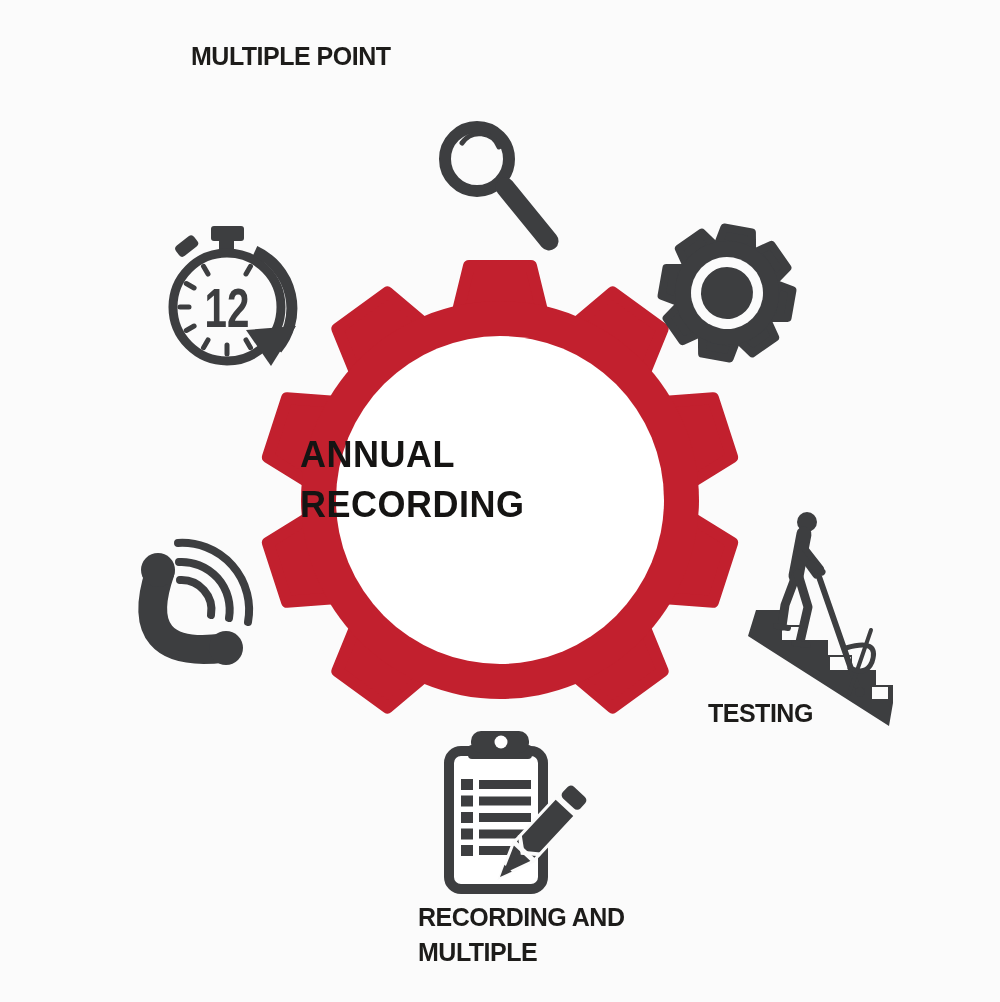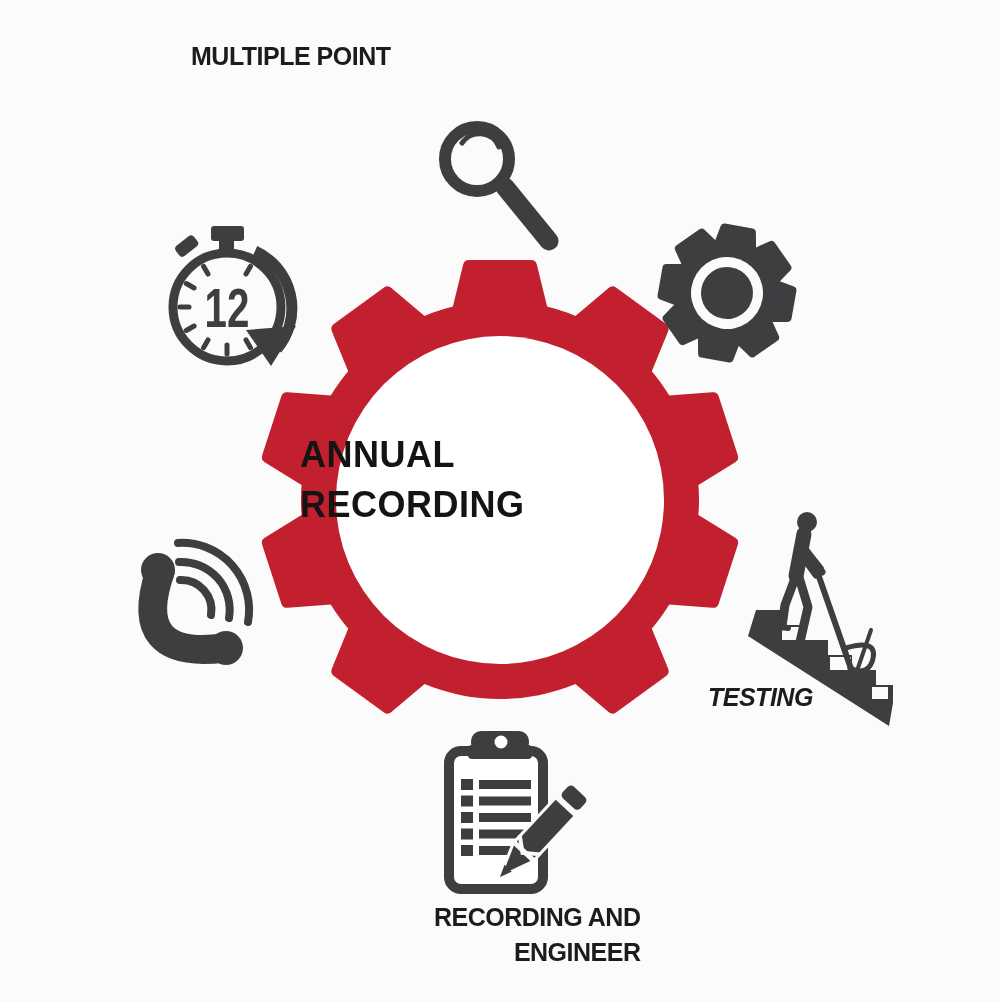--- a/index.html
+++ b/index.html
@@ -7,22 +7,22 @@
   .canvas{
     position:relative;width:1000px;height:1002px;background:#fbfbfb;overflow:hidden;
   }
   .gfx{position:absolute;left:0;top:0;}
   .lbl{
     position:absolute;font-weight:bold;color:#1d1c1a;font-size:25px;line-height:35px;
     letter-spacing:-0.5px;white-space:nowrap;
   }
   .lbl-top{left:191px;top:40px;width:600px;text-align:left;line-height:33px;font-size:25px;}
   .lbl-engineer{left:75px;top:678px;text-align:left;}
-  .lbl-testing{left:708px;top:680px;font-style:italic;}
-  .lbl-recording{left:434px;top:900px;text-align:right;}
+  .lbl-testing{left:708px;top:696px;}
+  .lbl-recording{left:418px;top:900px;text-align:left;}
   .center-text{
     position:absolute;left:300px;top:430px;width:400px;text-align:left;
     font-weight:bold;color:#151413;font-size:36px;line-height:50px;letter-spacing:0.5px;
     white-space:nowrap;
   }
   .lbl div, .center-text div{white-space:nowrap;}
 </style>
 </head>
 <body>
 
@@ -147,21 +147,21 @@
     <div>MULTIPLE POINT</div>
   </div>
 
 
   <div class="lbl lbl-testing">
     <div>TESTING</div>
   </div>
 
   <div class="lbl lbl-recording">
     <div>RECORDING AND</div>
-    <div>ENGINEER</div>
+    <div>MULTIPLE</div>
   </div>
 
   <div class="center-text">
     <div>ANNUAL</div>
     <div>RECORDING</div>
   </div>
 
 </div>
 
 </body></html>

